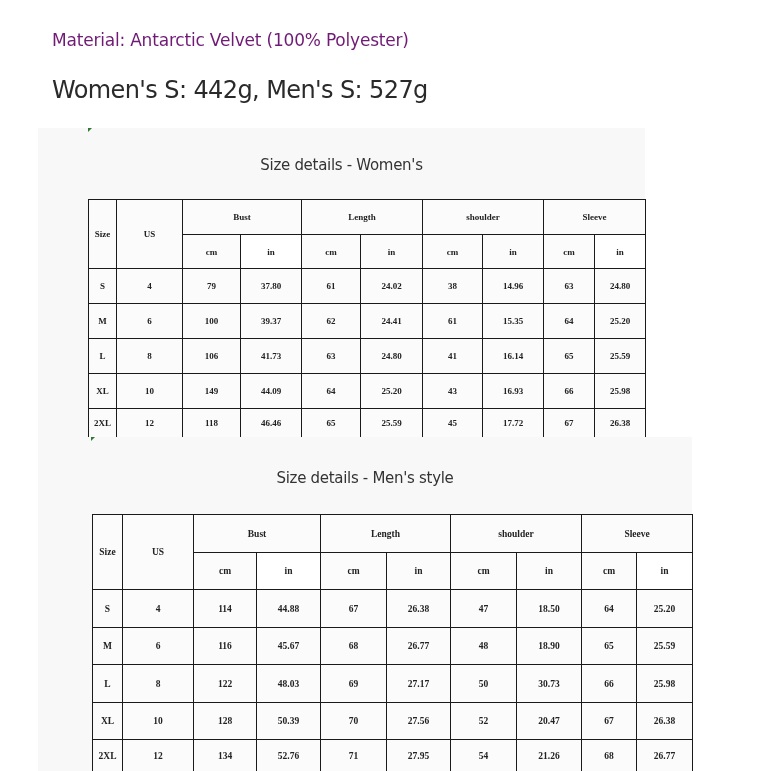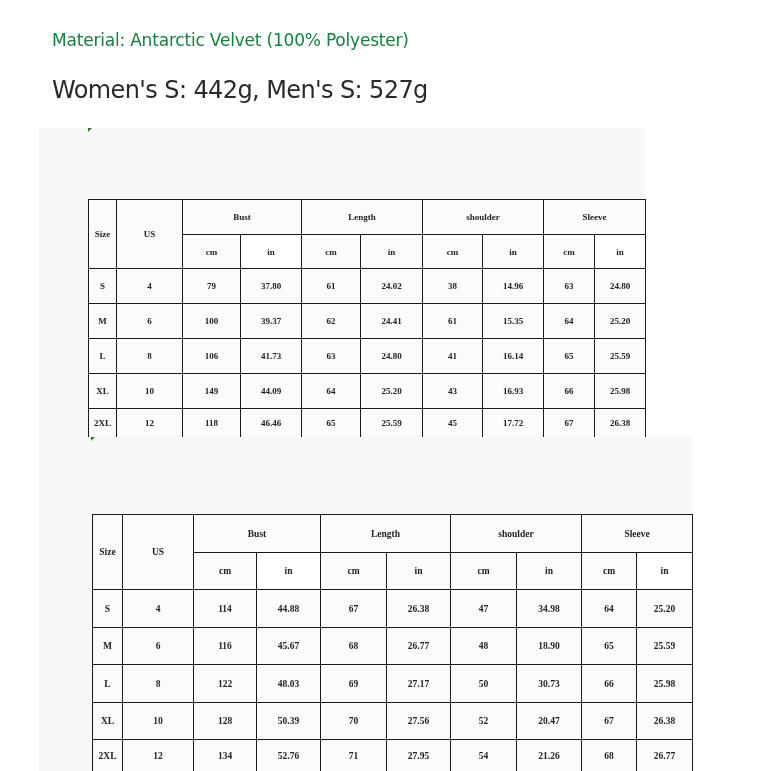--- a/index.html
+++ b/index.html
@@ -1,21 +1,21 @@
 <!DOCTYPE html>
 <html><head>
   <meta charset="utf-8">
   <style>
     html, body { margin: 0; padding: 0; background: #ffffff; }
     body { width: 771px; height: 771px; position: relative; overflow: hidden; }
 
     .line1 {
       position: absolute; left: 52px; top: 30px;
       font-family: "DejaVu Sans", sans-serif;
-      font-size: 17px; color: #15803d; letter-spacing: -0.2px;
+      font-size: 17px; color: #701a75; letter-spacing: -0.2px;
       white-space: nowrap;
     }
     .line2 {
       position: absolute; left: 52px; top: 76px;
       font-family: "DejaVu Sans", sans-serif;
       font-size: 24px; color: #2a2a2a; letter-spacing: -0.6px;
       white-space: nowrap;
     }
 
     .panel {
@@ -55,20 +55,21 @@
     #men .mark { left: 53px; top: 0px; }
   </style>
 </head>
 <body>
 
 <div class="line1">Material: Antarctic Velvet (100% Polyester)</div>
 <div class="line2">Women's S: 442g, Men's S: 527g</div>
 
 <div class="panel" id="women">
   <span class="mark"></span>
+  <div class="title">Size details - Women's</div>
   <table class="size">
     <colgroup>
       <col style="width:28px">
         <col style="width:66px">
       <col style="width:58px">
         <col style="width:61px">
       <col style="width:59px">
         <col style="width:62px">
       <col style="width:60px">
         <col style="width:61px">
@@ -153,20 +154,21 @@
       <td>17.72</td>
       <td class="grey">67</td>
       <td>26.38</td>
     </tr>
   </tbody>
     </table>
 </div>
 
 <div class="panel" id="men">
   <span class="mark"></span>
+  <div class="title">Size details - Men's style</div>
   <table class="size">
     <colgroup>
       <col style="width:30px">
         <col style="width:71px">
       <col style="width:63px">
         <col style="width:64px">
       <col style="width:66px">
         <col style="width:64px">
       <col style="width:66px">
         <col style="width:65px">
@@ -193,21 +195,21 @@
       <td class="white">in</td>
     </tr>
     <tr style="height:38px">
       <td>S</td>
       <td>4</td>
       <td>114</td>
       <td>44.88</td>
       <td>67</td>
       <td class="grey">26.38</td>
       <td class="grey">47</td>
-      <td>34.98</td>
+      <td>18.50</td>
       <td>64</td>
       <td>25.20</td>
     </tr>
     <tr style="height:37px">
       <td>M</td>
       <td>6</td>
       <td>116</td>
       <td>45.67</td>
       <td>68</td>
       <td class="grey">26.77</td>

